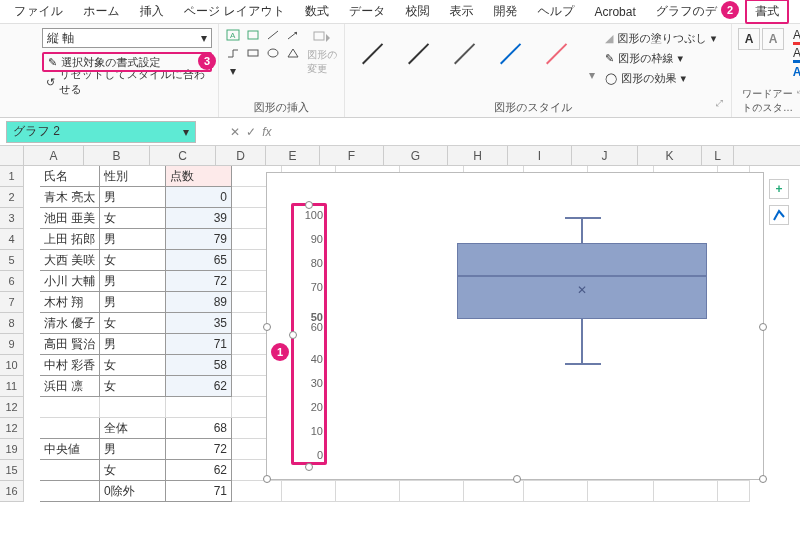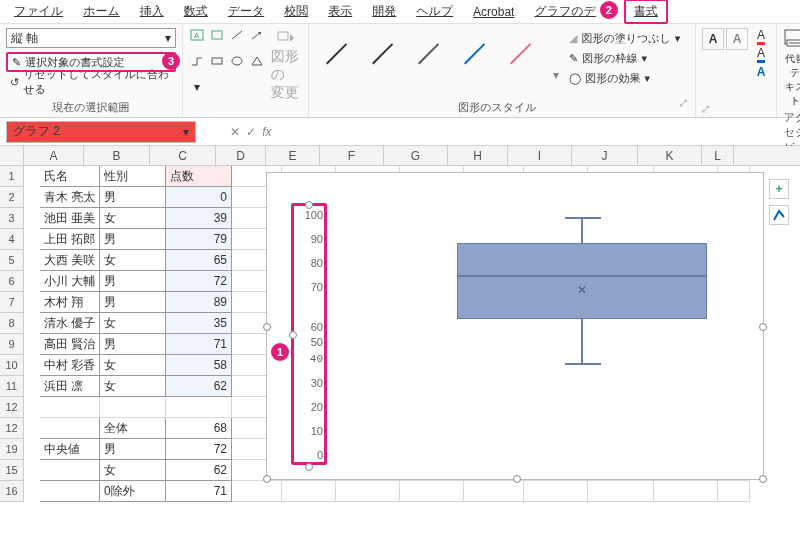--- a/index.html
+++ b/index.html
@@ -1,35 +1,35 @@
 <!DOCTYPE html>
 <html><head>
 <meta charset="utf-8">
 <style>
 * { box-sizing: border-box; margin: 0; padding: 0; font-family: "Yu Gothic UI", "Meiryo", sans-serif; }
 body { background: #fff; width: 800px; height: 546px; overflow: hidden; font-size: 12px; color: #333; position: relative; }
 
-.menubar { display: flex; align-items: center; height: 24px; padding: 0 6px; gap: 4px; border-bottom: 1px solid #e0e0e0; text-decoration: underline; }
+.menubar { display: flex; align-items: center; height: 24px; padding: 0 6px; gap: 4px; border-bottom: 1px solid #e0e0e0; }
 .menubar .menu-item { padding: 2px 8px; cursor: pointer; position: relative; }
 .menubar .highlight { border: 2px solid #e31c79; border-radius: 2px; }
 .badge { position: absolute; display: inline-flex; align-items: center; justify-content: center; width: 18px; height: 18px; border-radius: 50%; background: #e31c79; color: #fff; font-weight: bold; font-size: 11px; z-index: 10; }
 
-.ribbon { display: flex; height: 94px; border-bottom: 1px solid #d0d0d0; background: #fafafa; }
+.ribbon { display: flex; height: 94px; border-bottom: 1px solid #d0d0d0; background: #fafafa; padding-left: 36px; }
 .ribbon-group { border-right: 1px solid #e5e5e5; padding: 4px 6px 2px; display: flex; flex-direction: column; justify-content: space-between; }
 .ribbon-group-label { text-align: center; font-size: 11px; color: #555; padding-top: 2px; }
 
 .sel-group { width: 184px; }
 .sel-combo { width: 170px; height: 20px; border: 1px solid #999; background: #fff; padding: 0 4px; display: flex; align-items: center; justify-content: space-between; }
 .sel-btn { display: flex; align-items: center; height: 20px; padding: 0 4px; gap: 4px; font-size: 11px; cursor: pointer; }
 .sel-btn.highlight { border: 2px solid #e31c79; border-radius: 2px; }
 
 .shape-insert { width: 126px; display: flex; flex-direction: column; }
 .shape-gallery { display: flex; gap: 4px; flex-wrap: wrap; width: 90px; }
 .shape-gallery .s { width: 16px; height: 14px; display: inline-flex; align-items: center; justify-content: center; }
-.shape-change { width: 36px; display: flex; flex-direction: column; align-items: center; color: #aaa; font-size: 14px; }
+.shape-change { width: 36px; display: flex; flex-direction: column; align-items: center; color: #aaa; font-size: 10px; }
 
 .shape-style { flex: 1; display: flex; flex-direction: column; }
 .line-gallery { display: flex; gap: 14px; padding: 6px 8px; }
 .line-gallery .ln { width: 32px; height: 32px; border: 1px solid transparent; position: relative; }
 .line-gallery .ln::after { content: ''; position: absolute; left: 2px; top: 28px; width: 28px; border-top: 2px solid currentColor; transform: rotate(-45deg); transform-origin: left top; }
 .ln1{color:#333}.ln2{color:#333}.ln3{color:#555}.ln4{color:#06c}.ln5{color:#e67}
 
 .style-side { width: 122px; font-size: 11px; }
 .sty-row { display: flex; align-items: center; gap: 4px; height: 20px; padding: 0 2px; }
 
@@ -38,21 +38,21 @@
 .wa-a { width: 22px; height: 22px; border: 1px solid #ccc; display: flex; align-items: center; justify-content: center; font-weight: bold; }
 .wa-btn { width: 40px; text-align: center; font-size: 10px; color: #666; }
 .wa-icons { display: flex; flex-direction: column; gap: 2px; }
 .wa-ico { width: 18px; height: 16px; display: flex; align-items: center; justify-content: center; }
 
 .acc-group { width: 52px; text-align: center; font-size: 10px; }
 
 .dlauncher { font-size: 9px; color: #888; text-align: right; padding-right: 2px; }
 
 .namebox-row { display: flex; align-items: center; height: 28px; border-bottom: 1px solid #d0d0d0; }
-.namebox { width: 190px; height: 22px; border: 1px solid #bbb; margin-left: 6px; padding: 0 6px; display: flex; align-items: center; justify-content: space-between; background: #ef4444; }
+.namebox { width: 190px; height: 22px; border: 1px solid #bbb; margin-left: 6px; padding: 0 6px; display: flex; align-items: center; justify-content: space-between; background: #5eead4; }
 .fx-icons { display: flex; align-items: center; gap: 6px; margin-left: 34px; color: #888; }
 .fx-icons .fx { font-style: italic; }
 
 .sheet { position: relative; }
 .colhdr { display: flex; height: 20px; background: #f3f3f3; border-bottom: 1px solid #ccc; }
 .rowhdr-col { width: 24px; border-right: 1px solid #ccc; }
 .ch { border-right: 1px solid #ccc; text-align: center; line-height: 20px; color: #555; }
 .cA{width:60px}.cB{width:66px}.cC{width:66px}.cD{width:50px}.cE{width:54px}.cF{width:64px}.cG{width:64px}.cH{width:60px}.cI{width:64px}.cJ{width:66px}.cK{width:64px}.cL{width:32px}
 
 .gridbody { display: flex; }
@@ -84,20 +84,21 @@
 
 svg { display: block; }
 </style>
 </head>
 <body>
 
 <div class="menubar">
   <div class="menu-item">ファイル</div>
   <div class="menu-item">ホーム</div>
   <div class="menu-item">挿入</div>
+  <div class="menu-item">ページ レイアウト</div>
   <div class="menu-item">数式</div>
   <div class="menu-item">データ</div>
   <div class="menu-item">校閲</div>
   <div class="menu-item">表示</div>
   <div class="menu-item">開発</div>
   <div class="menu-item">ヘルプ</div>
   <div class="menu-item">Acrobat</div>
   <div class="menu-item" style="position:relative;">
     <span>グラフのデ</span>
     <span class="badge" style="right:-14px;top:0;">2</span>
@@ -117,21 +118,20 @@
           <span>✎</span>
           <span>選択対象の書式設定</span>
         </div>
         <span class="badge" style="right:-4px;top:0;">3</span>
       </div>
       <div class="sel-btn">
         <span>↺</span>
         <span>リセットしてスタイルに合わせる</span>
       </div>
     </div>
-    <div class="ribbon-group-label">現在の選択範囲</div>
   </div>
 
   <div class="ribbon-group shape-insert">
     <div style="display:flex;gap:4px;">
       <div class="shape-gallery">
         <span class="s">
             <svg width="14" height="12">
               <rect x="1" y="1" width="12" height="10" fill="none" stroke="#4a7"></rect>
               <text x="4" y="9" font-size="8" fill="#4a7">A</text>
             </svg>
@@ -176,20 +176,21 @@
       </div>
       <div class="shape-change">
         <svg width="20" height="20">
             <rect x="2" y="4" width="10" height="8" fill="none" stroke="#aaa"></rect>
             <polygon points="14,6 18,10 14,14" fill="#aaa"></polygon>
           </svg>
         <span style="white-space:pre-line;">図形の
 変更</span>
       </div>
     </div>
+    <div class="ribbon-group-label">図形の挿入</div>
   </div>
 
   <div class="ribbon-group shape-style">
     <div style="display:flex;">
       <div class="line-gallery">
         <div class="ln ln1"></div>
         <div class="ln ln2"></div>
         <div class="ln ln3"></div>
         <div class="ln ln4"></div>
         <div class="ln ln5"></div>
@@ -233,20 +234,21 @@
           </div>
         <div class="wa-ico">
             <span style="border-bottom:3px solid #06c;">A</span>
           </div>
         <div class="wa-ico">
             <span style="color:#06c;font-weight:bold;">A</span>
           </div>
       </div>
     </div>
     <div style="display:flex;">
+        <div class="ribbon-group-label" style="flex:1;font-size:10px;">ワードアートのスタ…</div>
         <div class="dlauncher">⤢</div>
       </div>
   </div>
 
   <div class="ribbon-group acc-group">
     <div style="display:flex;flex-direction:column;align-items:center;gap:2px;">
       <svg width="24" height="22">
           <rect x="2" y="2" width="20" height="14" fill="none" stroke="#555"></rect>
           <rect x="4" y="12" width="16" height="6" fill="#fff" stroke="#555"></rect>
           <line x1="6" y1="15" x2="18" y2="15" stroke="#555"></line>
@@ -533,22 +535,22 @@
         </div>
         <div class="chart-container">
         <div class="yaxis-box"></div>
         <span class="badge" style="left:4px;top:170px;">1</span>
         <div id="yticks">
             <div class="ytick" style="top: 36px;">100</div>
             <div class="ytick" style="top: 60px;">90</div>
             <div class="ytick" style="top: 84px;">80</div>
             <div class="ytick" style="top: 108px;">70</div>
             <div class="ytick" style="top: 148px;">60</div>
-            <div class="ytick" style="top: 163px;">50</div>
-            <div class="ytick" style="top: 180px; font-family: Liberation Mono, monospace;">40</div>
+            <div class="ytick" style="top: 138px; font-weight: bold;">50</div>
+            <div class="ytick" style="top: 180px;">40</div>
             <div class="ytick" style="top: 204px;">30</div>
             <div class="ytick" style="top: 228px;">20</div>
             <div class="ytick" style="top: 252px;">10</div>
             <div class="ytick" style="top: 276px;">0</div>
           </div>
         <div class="boxplot">
           <div class="whisker-cap-top"></div>
           <div class="whisker-top"></div>
           <div class="box"></div>
           <div class="median"></div>

